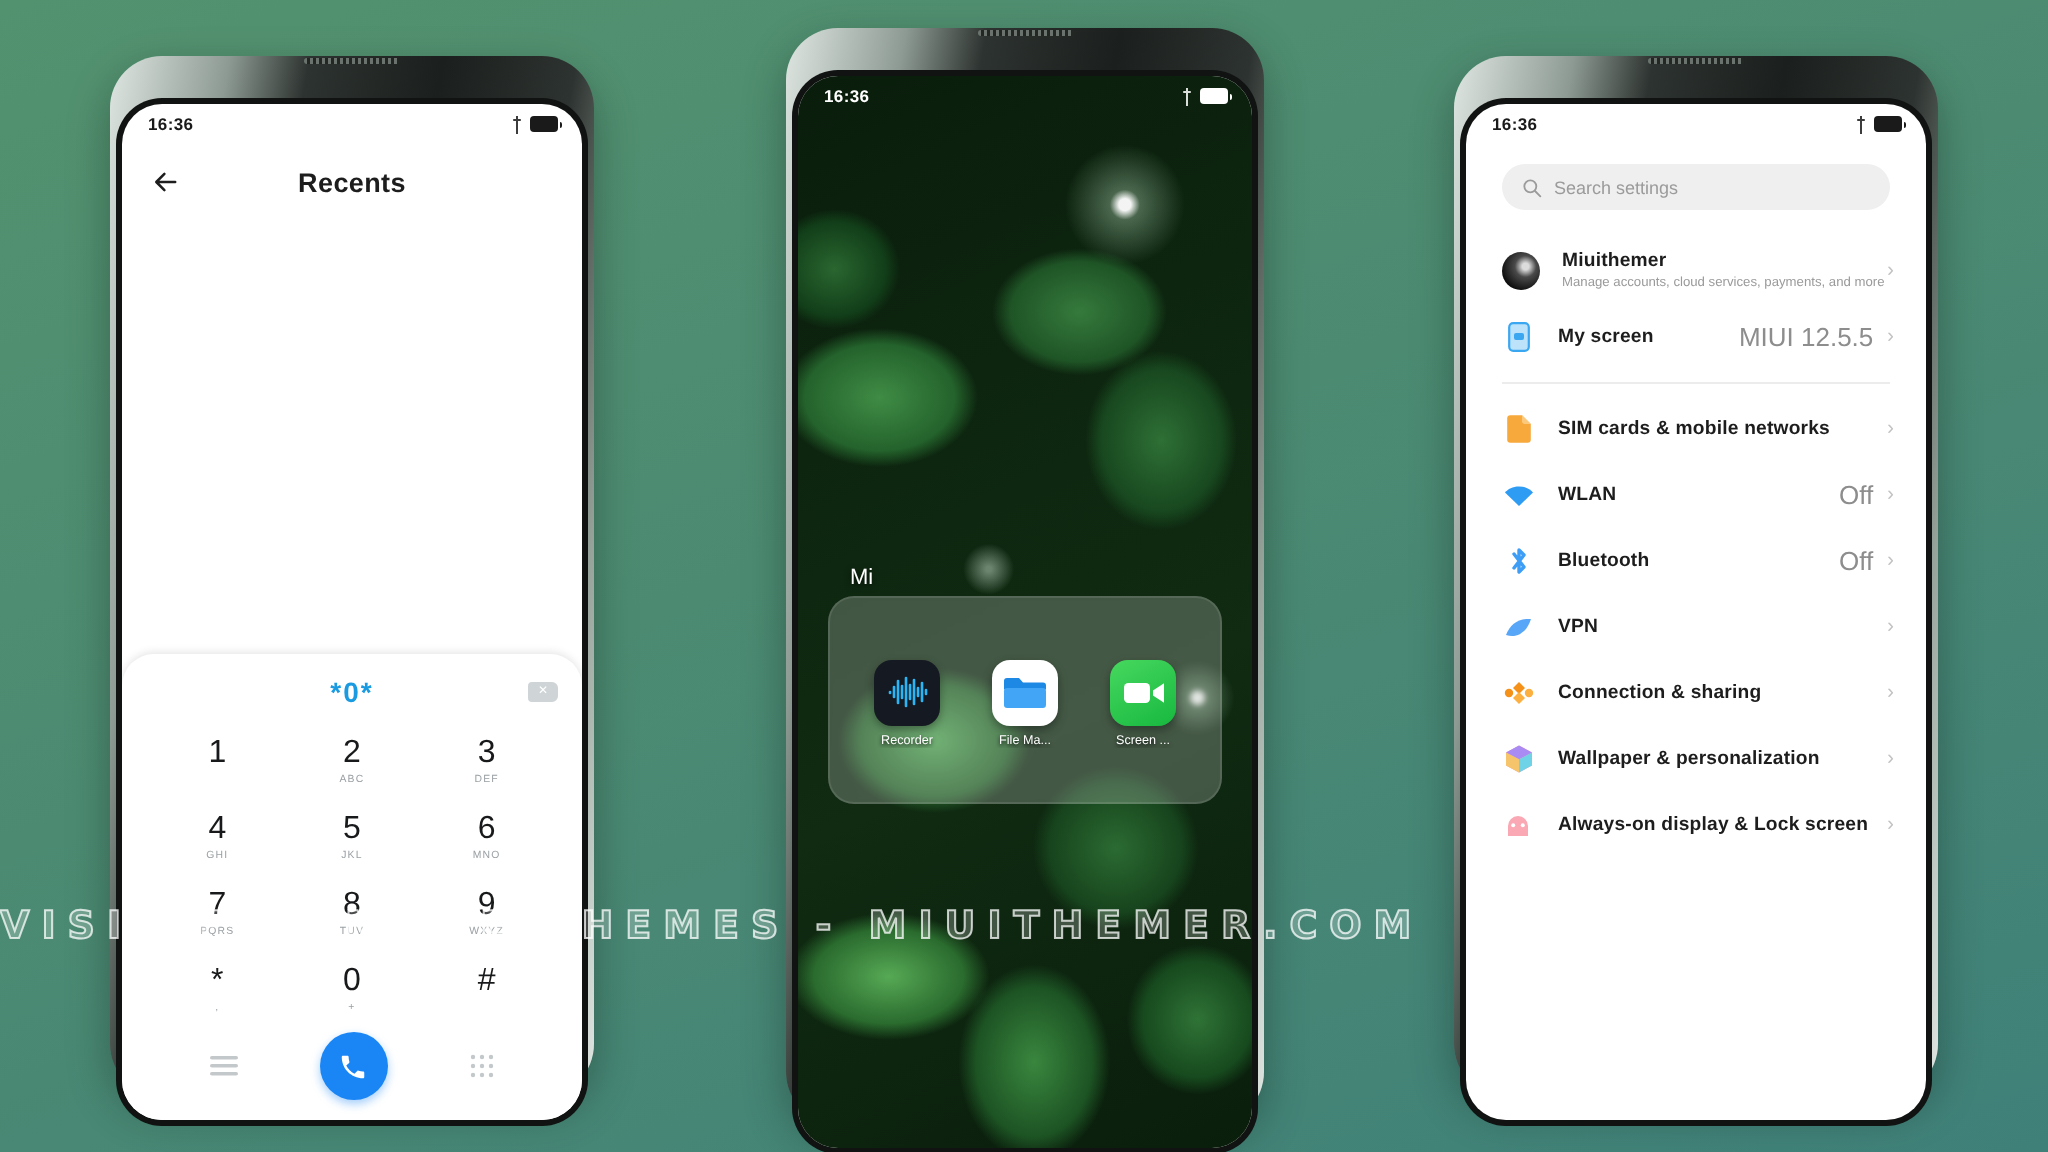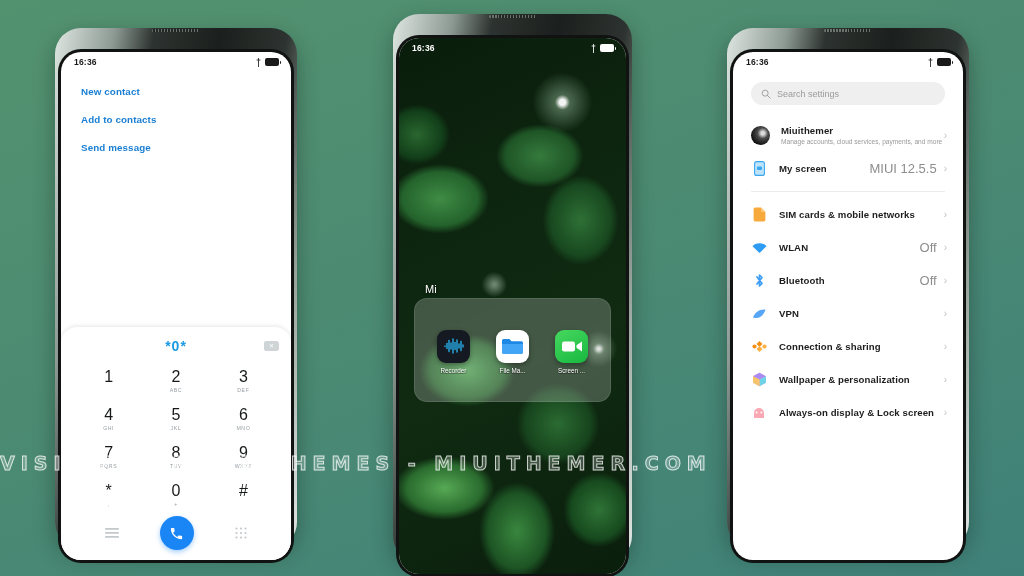--- a/index.html
+++ b/index.html
@@ -263,26 +263,27 @@
       <div class="statusbar dark">
         <span>16:36</span>
         <span class="sb-right">
           <svg class="sb-ico" viewBox="0 0 5 9">
             <path d="M2.5 0 L2.5 9 M0.6 2 L4.4 2" stroke="#1a1a1a" stroke-width="1" fill="none"></path>
           </svg>
           <span class="battery"></span>
         </span>
       </div>
 
-
-      <div class="dial-links">
-        <div class="dial-link">New contact</div>
-        <div class="dial-link">Add to contacts</div>
-        <div class="dial-link">Send message</div>
-      </div>
+      <div class="dial-header">
+        <svg class="back-arrow" viewBox="0 0 20 20">
+          <path d="M14 10 H4 M8 5.5 L3.5 10 L8 14.5" stroke="#1d1d1d" stroke-width="1.4" fill="none" stroke-linecap="round" stroke-linejoin="round"></path>
+        </svg>
+        <div class="dial-title">Recents</div>
+      </div>
+
 
       <div class="keypad-card">
         <div class="num-display">
           <div class="num-value">*0*</div>
           <div class="backspace">✕</div>
         </div>
 
         <div class="keys">
           <div class="key">
               <span class="key-d">1</span>

